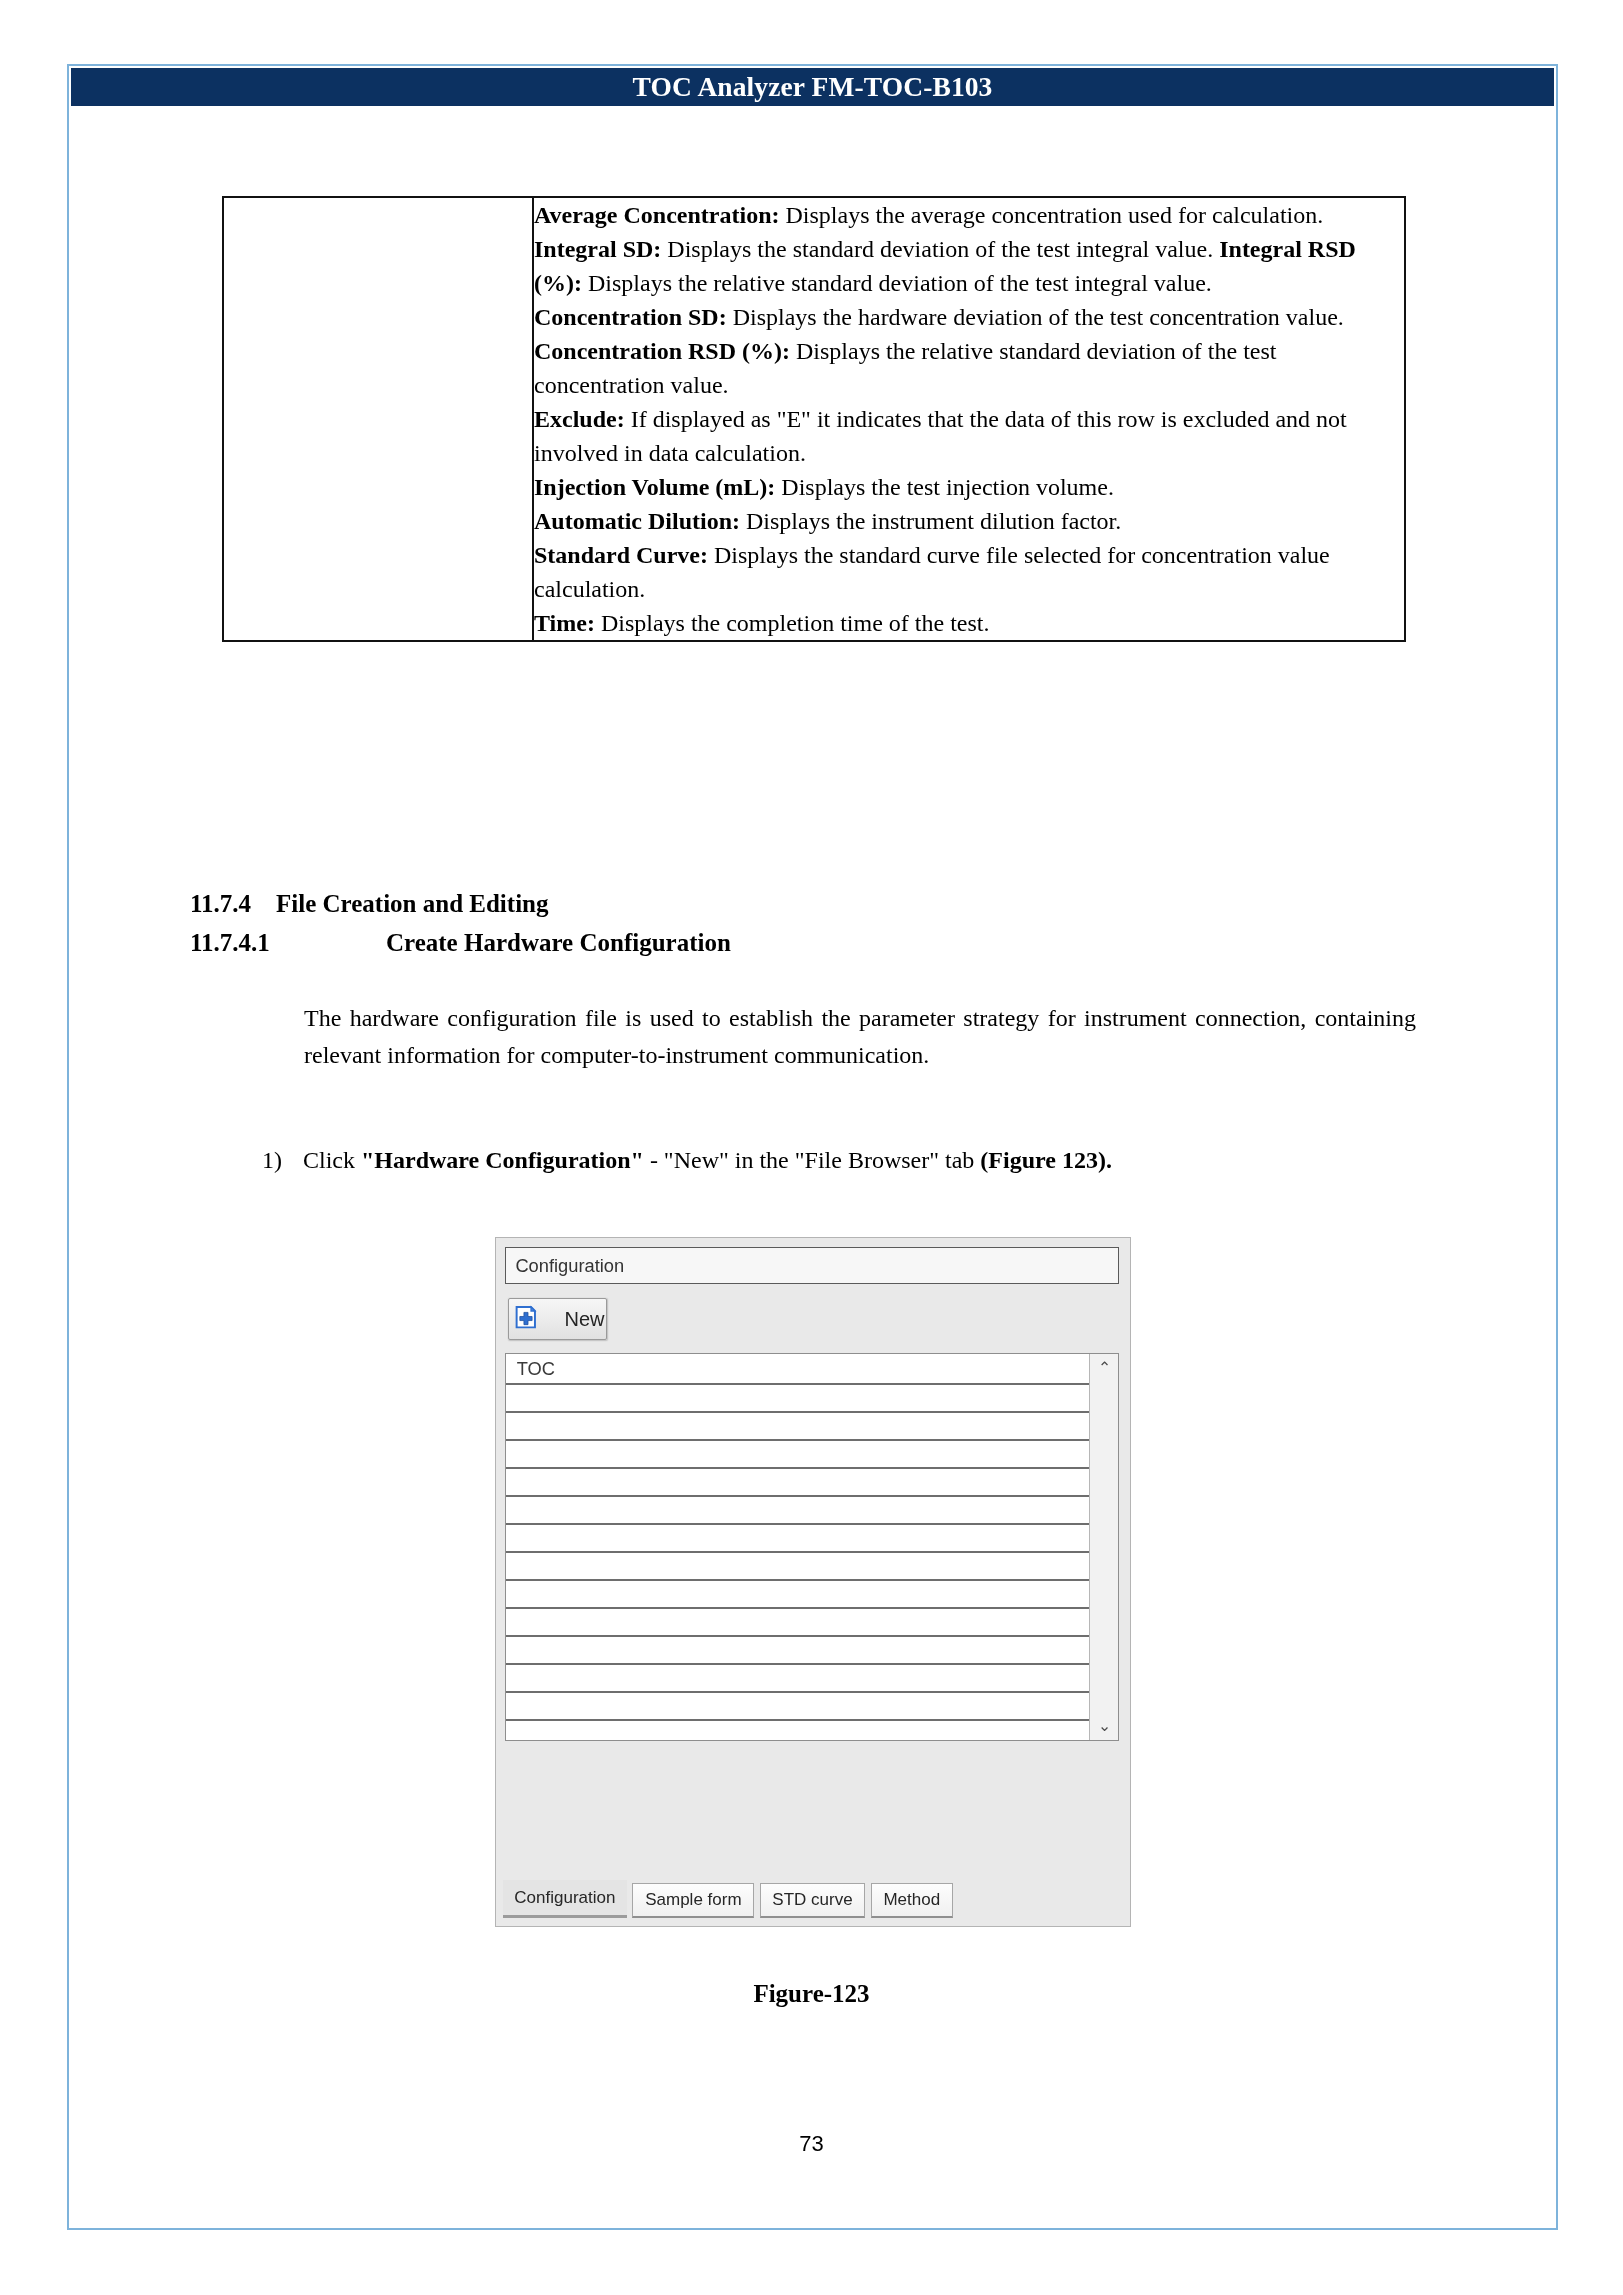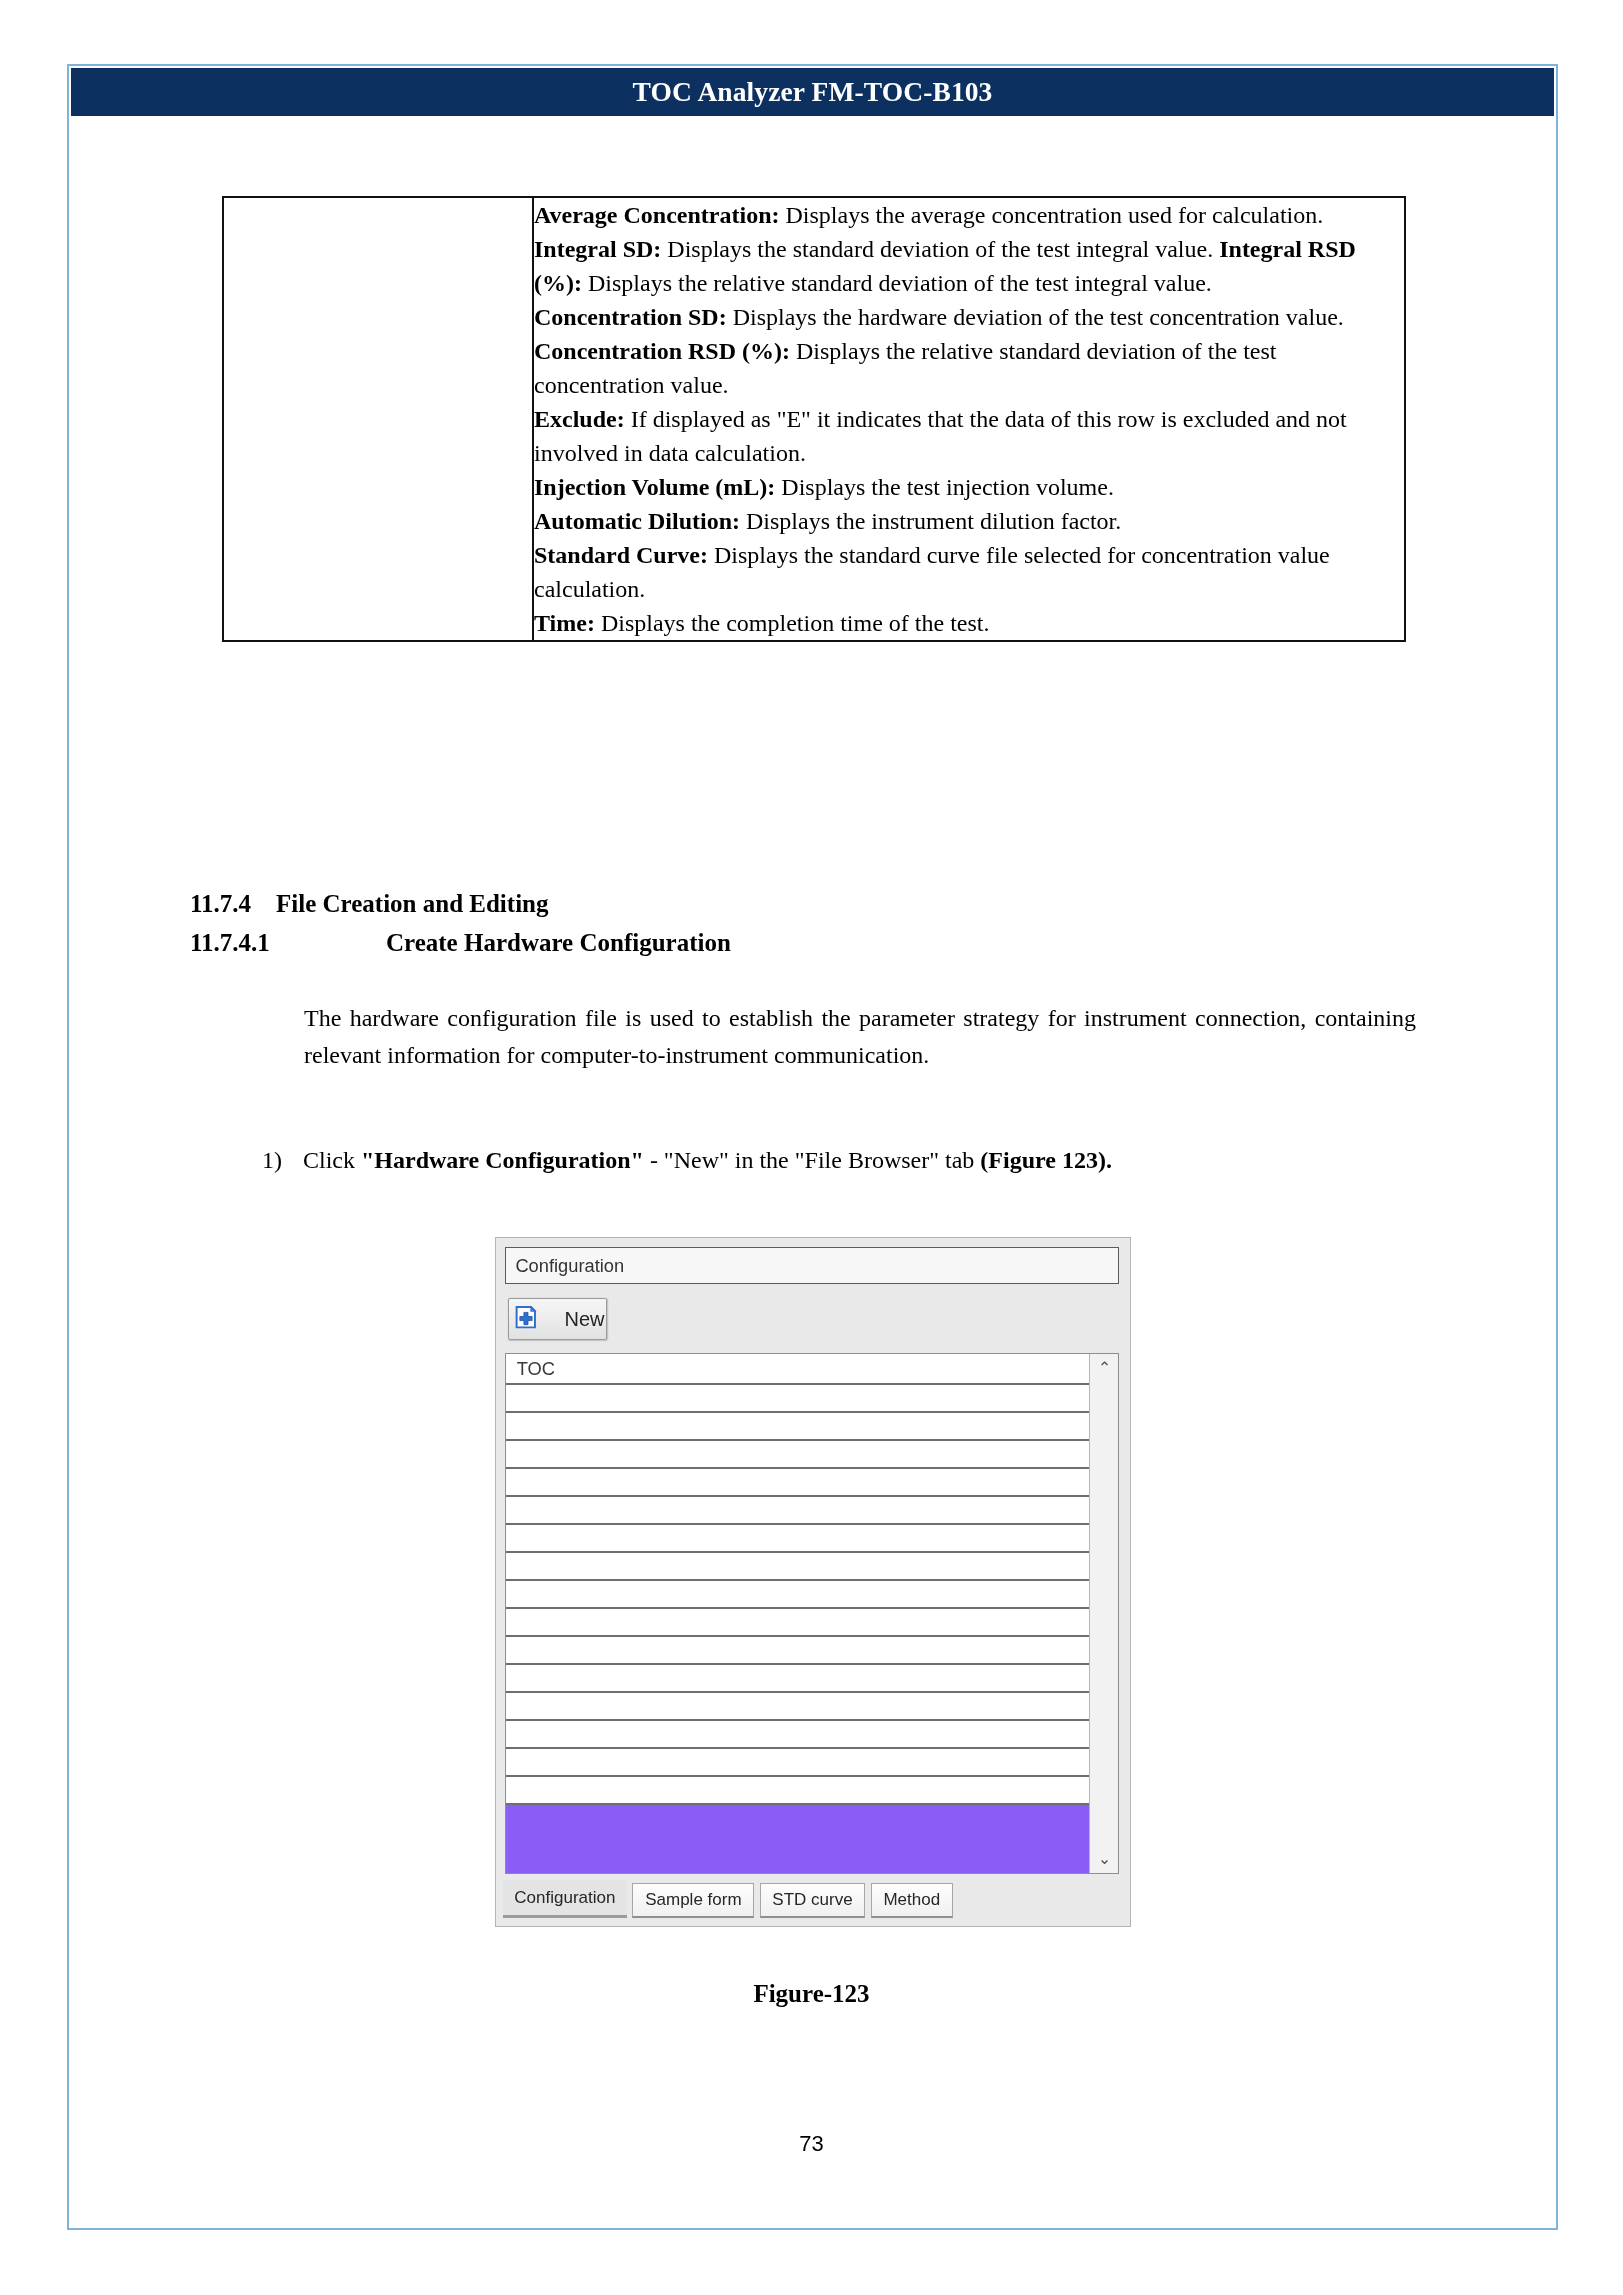--- a/index.html
+++ b/index.html
@@ -26,21 +26,21 @@
     box-sizing: border-box;
     background: #ffffff;
   }
 
   
   #header-banner {
     position: absolute;
     left: 71px;
     top: 68px;
     width: 1483px;
-    height: 48px;
+    height: 38px;
     background: #0c3161;
     display: flex;
     align-items: center;
     justify-content: center;
   }
   #header-title {
     color: #ffffff;
     font-family: "Liberation Serif", serif;
     font-weight: bold;
     font-size: 27.5px;
@@ -210,21 +210,21 @@
     color: #242424;
     margin-left: 23px;
   }
 
   
   #list-box {
     position: absolute;
     left: 9.2px;
     top: 115px;
     width: 614px;
-    height: 521px;
+    height: 388px;
     background: #8b5cf6;
     border: 1.3px solid #8e8e8e;
     box-sizing: border-box;
     overflow: hidden;
   }
   #list-inner {
     position: absolute;
     left: 0;
     top: 0;
     right: 29px;

